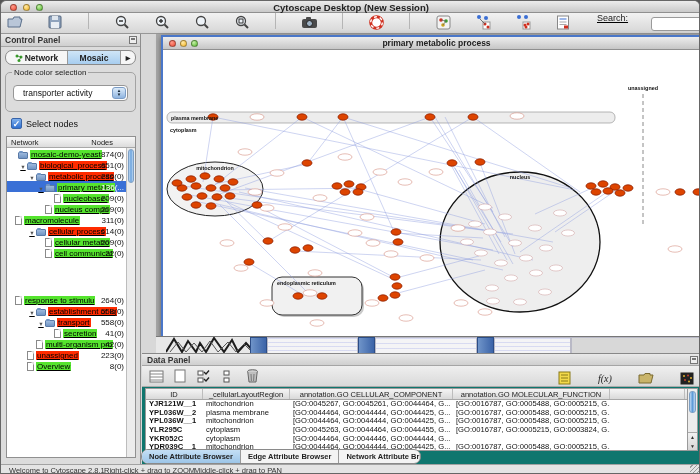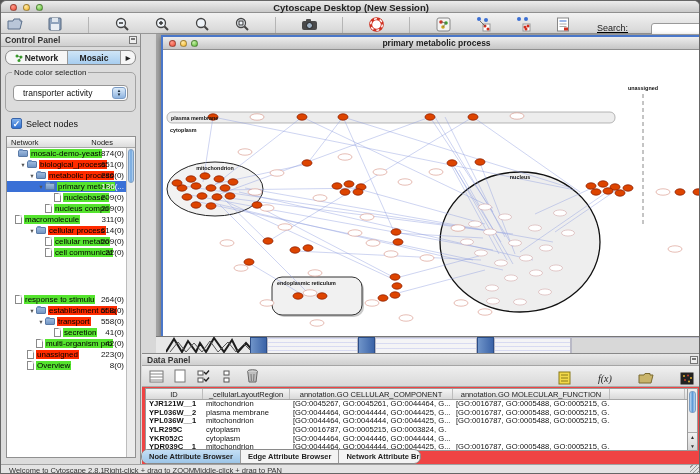--- a/index.html
+++ b/index.html
@@ -11,21 +11,21 @@
   .titlebar{position:absolute;left:0;top:0;width:700px;height:12px;
     background:linear-gradient(#ececec,#c9c9c9);border-bottom:1px solid #8f8f8f;border-radius:6px 6px 0 0;}
   .tl{position:absolute;top:3px;width:7px;height:7px;border-radius:50%;border:0.5px solid rgba(0,0,0,.35);}
   .tl.r{left:9px;background:radial-gradient(circle at 35% 30%,#ff9a8a,#ee4b36);}
   .tl.y{left:22px;background:radial-gradient(circle at 35% 30%,#ffe9a8,#f5b623);}
   .tl.g{left:35px;background:radial-gradient(circle at 35% 30%,#c6f0a8,#57ba2f);}
   .wtitle{position:absolute;left:0;right:0;top:1px;text-align:center;font-size:9.5px;font-weight:bold;color:#222;}
   
   .toolbar{position:absolute;left:0;top:12px;width:700px;height:21px;
     background:linear-gradient(#f2f2f2,#d6d6d6);border-bottom:1px solid #979797;
-    display:flex;align-items:flex-end;padding:0 4px;gap:20px;text-decoration:underline;}
+    display:flex;align-items:flex-start;padding:0 4px;gap:20px;text-decoration:underline;}
   .tbtn{width:20px;height:18px;display:flex;align-items:center;justify-content:center;flex:0 0 auto;}
   .sep{width:1px;height:16px;background:#b5b5b5;margin:0 3px;flex:0 0 auto;}
   .search-label{font-size:9px;color:#222;margin:0 3px 0 4px;}
   .search-wrap{position:relative;width:76px;height:14px;flex:0 0 auto;}
   .search-input{width:76px;height:14px;border:1px solid #9a9a9a;border-radius:3px;font-size:9px;padding:0 14px 0 3px;
     font-family:"Liberation Sans",sans-serif;background:#fff;}
   .search-drop{position:absolute;right:1px;top:1px;width:12px;height:12px;background:linear-gradient(#eee,#ccc);
     border-left:1px solid #aaa;font-size:6px;color:#333;display:flex;align-items:center;justify-content:center;border-radius:0 2px 2px 0;}
   
   .cpanel{position:absolute;left:0;top:33px;width:140px;height:430px;background:#dcdcdc;border-right:1px solid #8d8d8d;}
@@ -51,21 +51,21 @@
   .selnodes{position:absolute;left:10px;top:84px;display:flex;align-items:center;gap:4px;}
   .cbx{width:11px;height:11px;border-radius:2px;border:1px solid #3763a8;
     background:linear-gradient(#7fb0ec,#2f6fd0);color:#fff;font-size:9px;line-height:10px;text-align:center;font-weight:bold;}
   .selnodes span.lbl{font-size:9px;color:#111;}
   .treebox{position:absolute;left:5px;top:102px;width:130px;height:322px;background:#fff;border:1px solid #909090;}
   .tree-header{position:relative;height:11px;background:linear-gradient(#f7f7f7,#dcdcdc);border-bottom:1px solid #a8a8a8;
     font-size:7.5px;color:#222;}
   .tree-header .c1{position:absolute;left:4px;top:1px;}
   .tree-header .c2{position:absolute;right:22px;top:1px;}
   .tree-rows{position:absolute;left:0;top:11px;right:9px;bottom:0;overflow:hidden;}
-  .trow{position:relative;height:11px;display:flex;align-items:center;font-size:8px;white-space:nowrap;}
+  .trow{position:relative;height:11px;display:flex;align-items:flex-end;font-size:8px;white-space:nowrap;text-decoration:underline;}
   .trow.sel{background:#3a70d6;}
   .tarrow{width:8px;flex:0 0 auto;font-size:5.5px;color:#555;text-align:center;}
   .ticon{flex:0 0 auto;margin-right:2px;}
   .ticon.folder{width:10px;height:7px;background:linear-gradient(#9db9dd,#7195c4);border:1px solid #5a7aa6;border-radius:1px;position:relative;}
   .ticon.folder:before{content:"";position:absolute;left:0;top:-2px;width:4px;height:2px;background:#7195c4;border-radius:1px 1px 0 0;}
   .ticon.doc{width:7px;height:9px;background:#fff;border:1px solid #8a8a8a;position:relative;}
   .ticon.doc:before{content:"";position:absolute;right:-1px;top:-1px;border-style:solid;border-width:0 3px 3px 0;border-color:transparent #dcdcdc transparent transparent;}
   .tlabel{padding:0 1px;color:#000;overflow:hidden;text-overflow:clip;max-width:78px;}
   .tlabel.green{background:#55e42e;}
   .tlabel.red{background:#ff2b00;}
@@ -85,21 +85,21 @@
     border-bottom:1px solid #8f8f8f;}
   .net-title{position:absolute;left:0;right:0;top:1px;text-align:center;font-size:8.5px;font-weight:bold;color:#222;}
   .ntl{position:absolute;top:3px;width:7px;height:7px;border-radius:50%;border:0.5px solid rgba(0,0,0,.35);}
   .ntl.r{left:6px;background:radial-gradient(circle at 35% 30%,#ff9a8a,#ee4b36);}
   .ntl.y{left:17px;background:radial-gradient(circle at 35% 30%,#ffe9a8,#f5b623);}
   .ntl.g{left:28px;background:radial-gradient(circle at 35% 30%,#c6f0a8,#57ba2f);}
   .net-content{position:absolute;left:0;top:13px;right:0;bottom:0;background:#fff;overflow:hidden;}
   .net-grip{position:absolute;right:0;bottom:0;width:10px;height:10px;
     background:repeating-linear-gradient(135deg,transparent 0 2px,#9a9a9a 2px 3px);}
   
-  .dpanel{position:absolute;left:141px;top:352px;width:559px;height:111px;background:#ef4444;border-top:1px solid #888;}
+  .dpanel{position:absolute;left:141px;top:352px;width:559px;height:111px;background:#0f766e;border-top:1px solid #888;}
   .dp-header{position:relative;height:12px;background:linear-gradient(#e9e9e9,#cfcfcf);border-bottom:1px solid #a5a5a5;
     font-size:8.5px;font-weight:bold;color:#333;padding:1px 5px;}
   .dp-toolbar{position:relative;height:21px;background:linear-gradient(#efefef,#d9d9d9);border-bottom:1px solid #aaa;
     display:flex;align-items:center;padding:0 4px;gap:4px;}
   .dp-right{position:absolute;right:4px;top:0;height:21px;display:flex;align-items:flex-end;gap:21px;}
   .dtable{position:absolute;left:3px;top:34px;width:545px;height:63px;background:#fff;border:1px solid #9a9a9a;overflow:hidden;}
   .thead{display:flex;height:11px;background:linear-gradient(#f5f5f5,#d9d9d9);border-bottom:1px solid #a8a8a8;}
   .thcell{font-size:7.5px;color:#222;text-align:center;border-right:1px solid #bdbdbd;overflow:hidden;white-space:nowrap;line-height:11px;flex:0 0 auto;}
   .drow{display:flex;height:8.7px;}
   .dcell{font-size:7.6px;color:#111;padding-left:3px;overflow:hidden;white-space:nowrap;line-height:8.7px;flex:0 0 auto;}
@@ -675,20 +675,21 @@
           </div>
           <div class="drow">
             <span class="dcell id" style="width: 57px;">YPL036W__1</span>
             <span class="dcell" style="width: 87px;">mitochondrion</span>
             <span class="dcell" style="width: 163px;">[GO:0044464, GO:0044444, GO:0044425, G...</span>
             <span class="dcell" style="width: 157px;">[GO:0016787, GO:0005488, GO:0005215, G...</span>
           </div>
           <div class="drow">
             <span class="dcell id" style="width: 57px;">YLR295C</span>
             <span class="dcell" style="width: 87px;">cytoplasm</span>
+            <span class="dcell" style="width: 163px;">[GO:0045263, GO:0044464, GO:0044455, G...</span>
             <span class="dcell" style="width: 157px;">[GO:0016787, GO:0005215, GO:0003824, G...</span>
           </div>
           <div class="drow">
             <span class="dcell id" style="width: 57px;">YKR052C</span>
             <span class="dcell" style="width: 87px;">cytoplasm</span>
             <span class="dcell" style="width: 163px;">[GO:0044464, GO:0044446, GO:0044444, G...</span>
           </div>
           <div class="drow">
             <span class="dcell id" style="width: 57px;">YDR039C__1</span>
             <span class="dcell" style="width: 87px;">mitochondrion</span>

